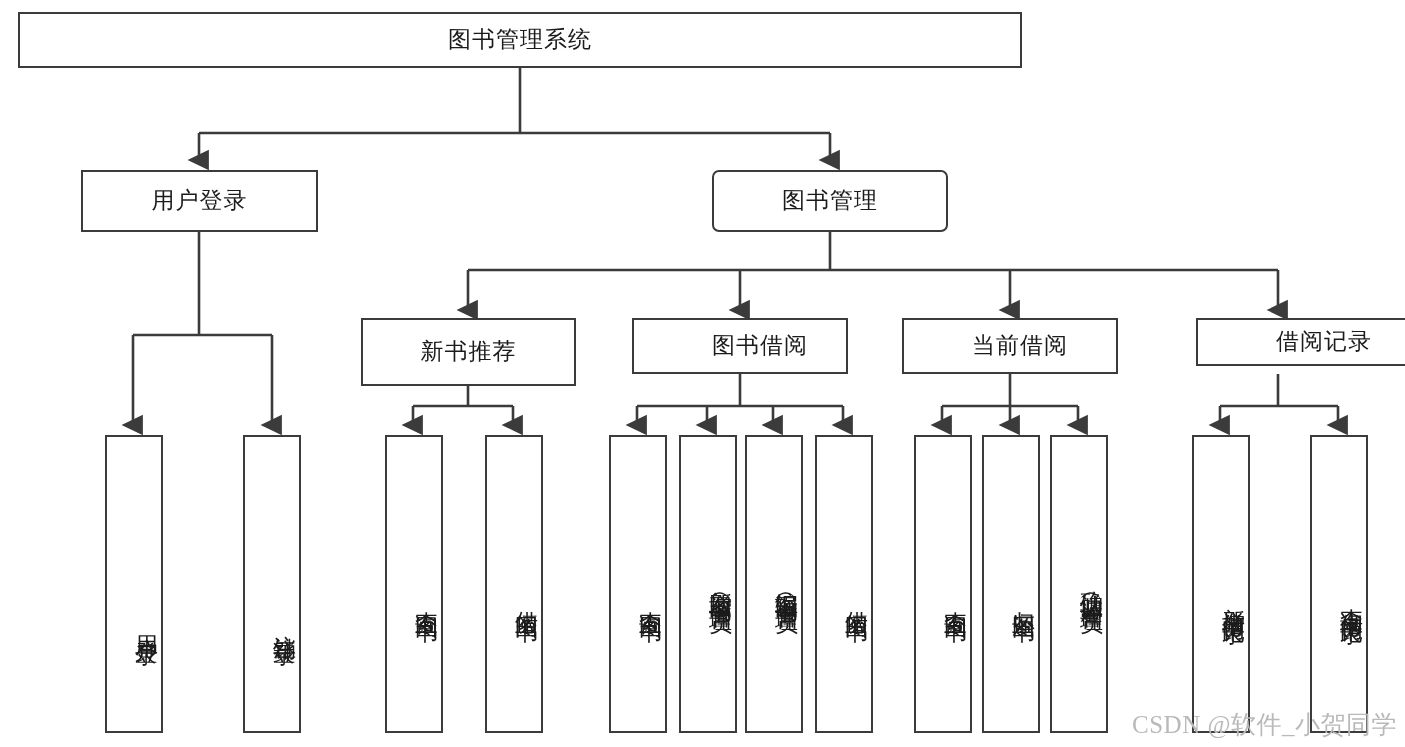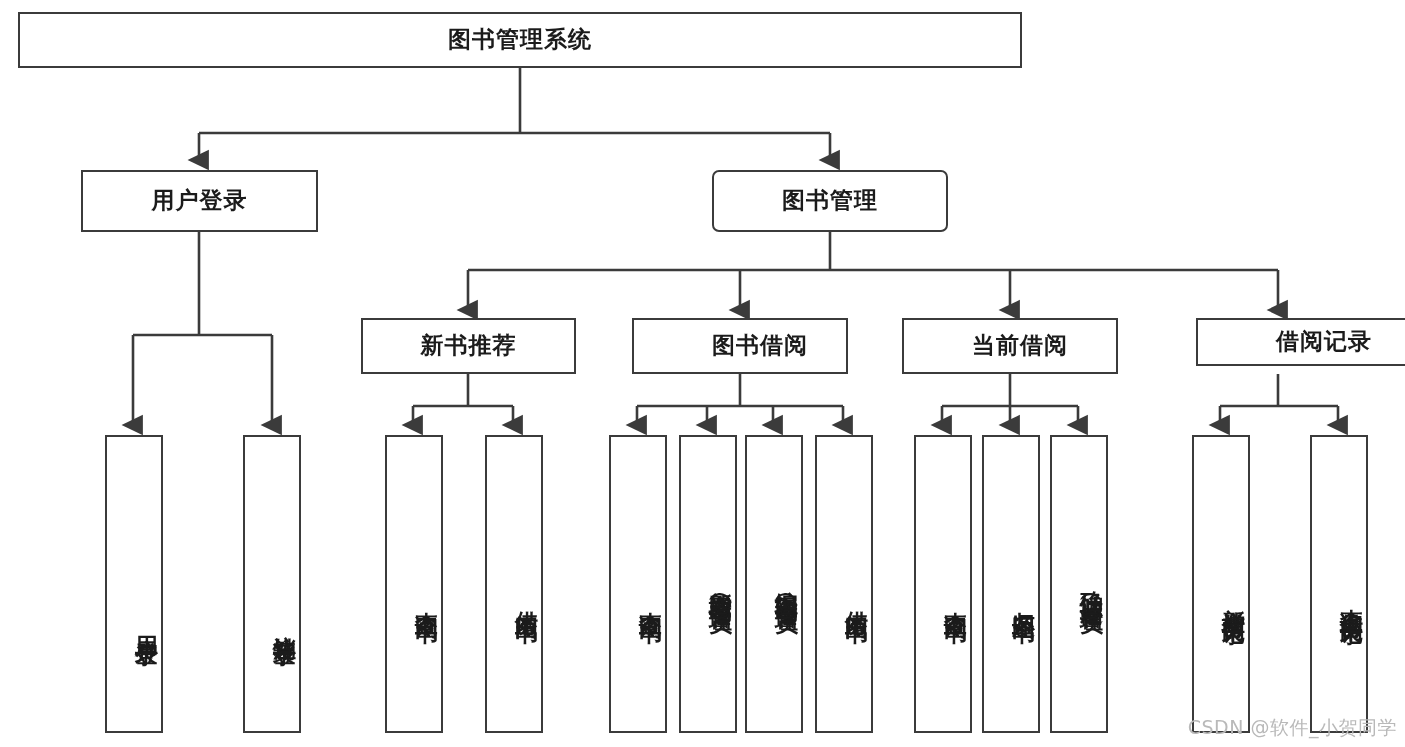--- a/index.html
+++ b/index.html
@@ -26,21 +26,20 @@
   }
   .node {
     position: absolute;
     box-sizing: border-box;
     background: #ffffff;
     border: 2px solid #3b3b3b;
     display: flex;
     align-items: center;
     justify-content: center;
     color: #1b1b1b;
-    font-weight: bold;
   }
   .node.horiz {
     font-size: 23px;
     letter-spacing: 1px;
     line-height: 1.2;
   }
   .node.vert {
     writing-mode: vertical-rl;
     text-orientation: upright;
     font-size: 23px;
@@ -62,25 +61,26 @@
   .node.vert.top > .vlabel {
     margin-top: 4px;
   }
   .node.vert.upper > .vlabel {
     margin-top: 30px;
   }
   .watermark {
     position: absolute;
     right: 8px;
     bottom: 6px;
-    font-size: 19px;
+    font-size: 25px;
     color: #b9b9b9;
     letter-spacing: 0.5px;
     white-space: nowrap;
     user-select: none;
+    font-family: Liberation Serif, serif;
   }
 </style>
 </head>
 <body>
 
 <div id="canvas">
 
   <svg id="edges" viewBox="0 0 1405 747" xmlns="http://www.w3.org/2000/svg">
     <defs>
       <marker id="arrow" markerWidth="9" markerHeight="9" refX="4.5" refY="4.2" orient="auto" markerUnits="strokeWidth">
@@ -138,21 +138,21 @@
     <span>图书管理系统</span>
   </div>
 
   <div class="node horiz" style="left:81px; top:170px; width:237px; height:62px;">
     <span>用户登录</span>
   </div>
   <div class="node horiz" style="left:712px; top:170px; width:236px; height:62px;border-radius:7px;">
     <span>图书管理</span>
   </div>
 
-  <div class="node horiz" style="left:361px; top:318px; width:215px; height:56px;">
+  <div class="node horiz" style="left:361px; top:318px; width:215px; height:68px;">
     <span>新书推荐</span>
   </div>
   <div class="node horiz" style="left:632px; top:318px; width:216px; height:56px;padding-left:40px;">
     <span>图书借阅</span>
   </div>
   <div class="node horiz" style="left:902px; top:318px; width:216px; height:56px;padding-left:20px;">
     <span>当前借阅</span>
   </div>
   <div class="node horiz" style="left:1196px; top:318px; width:216px; height:48px;padding-left:40px;">
     <span>借阅记录</span>

